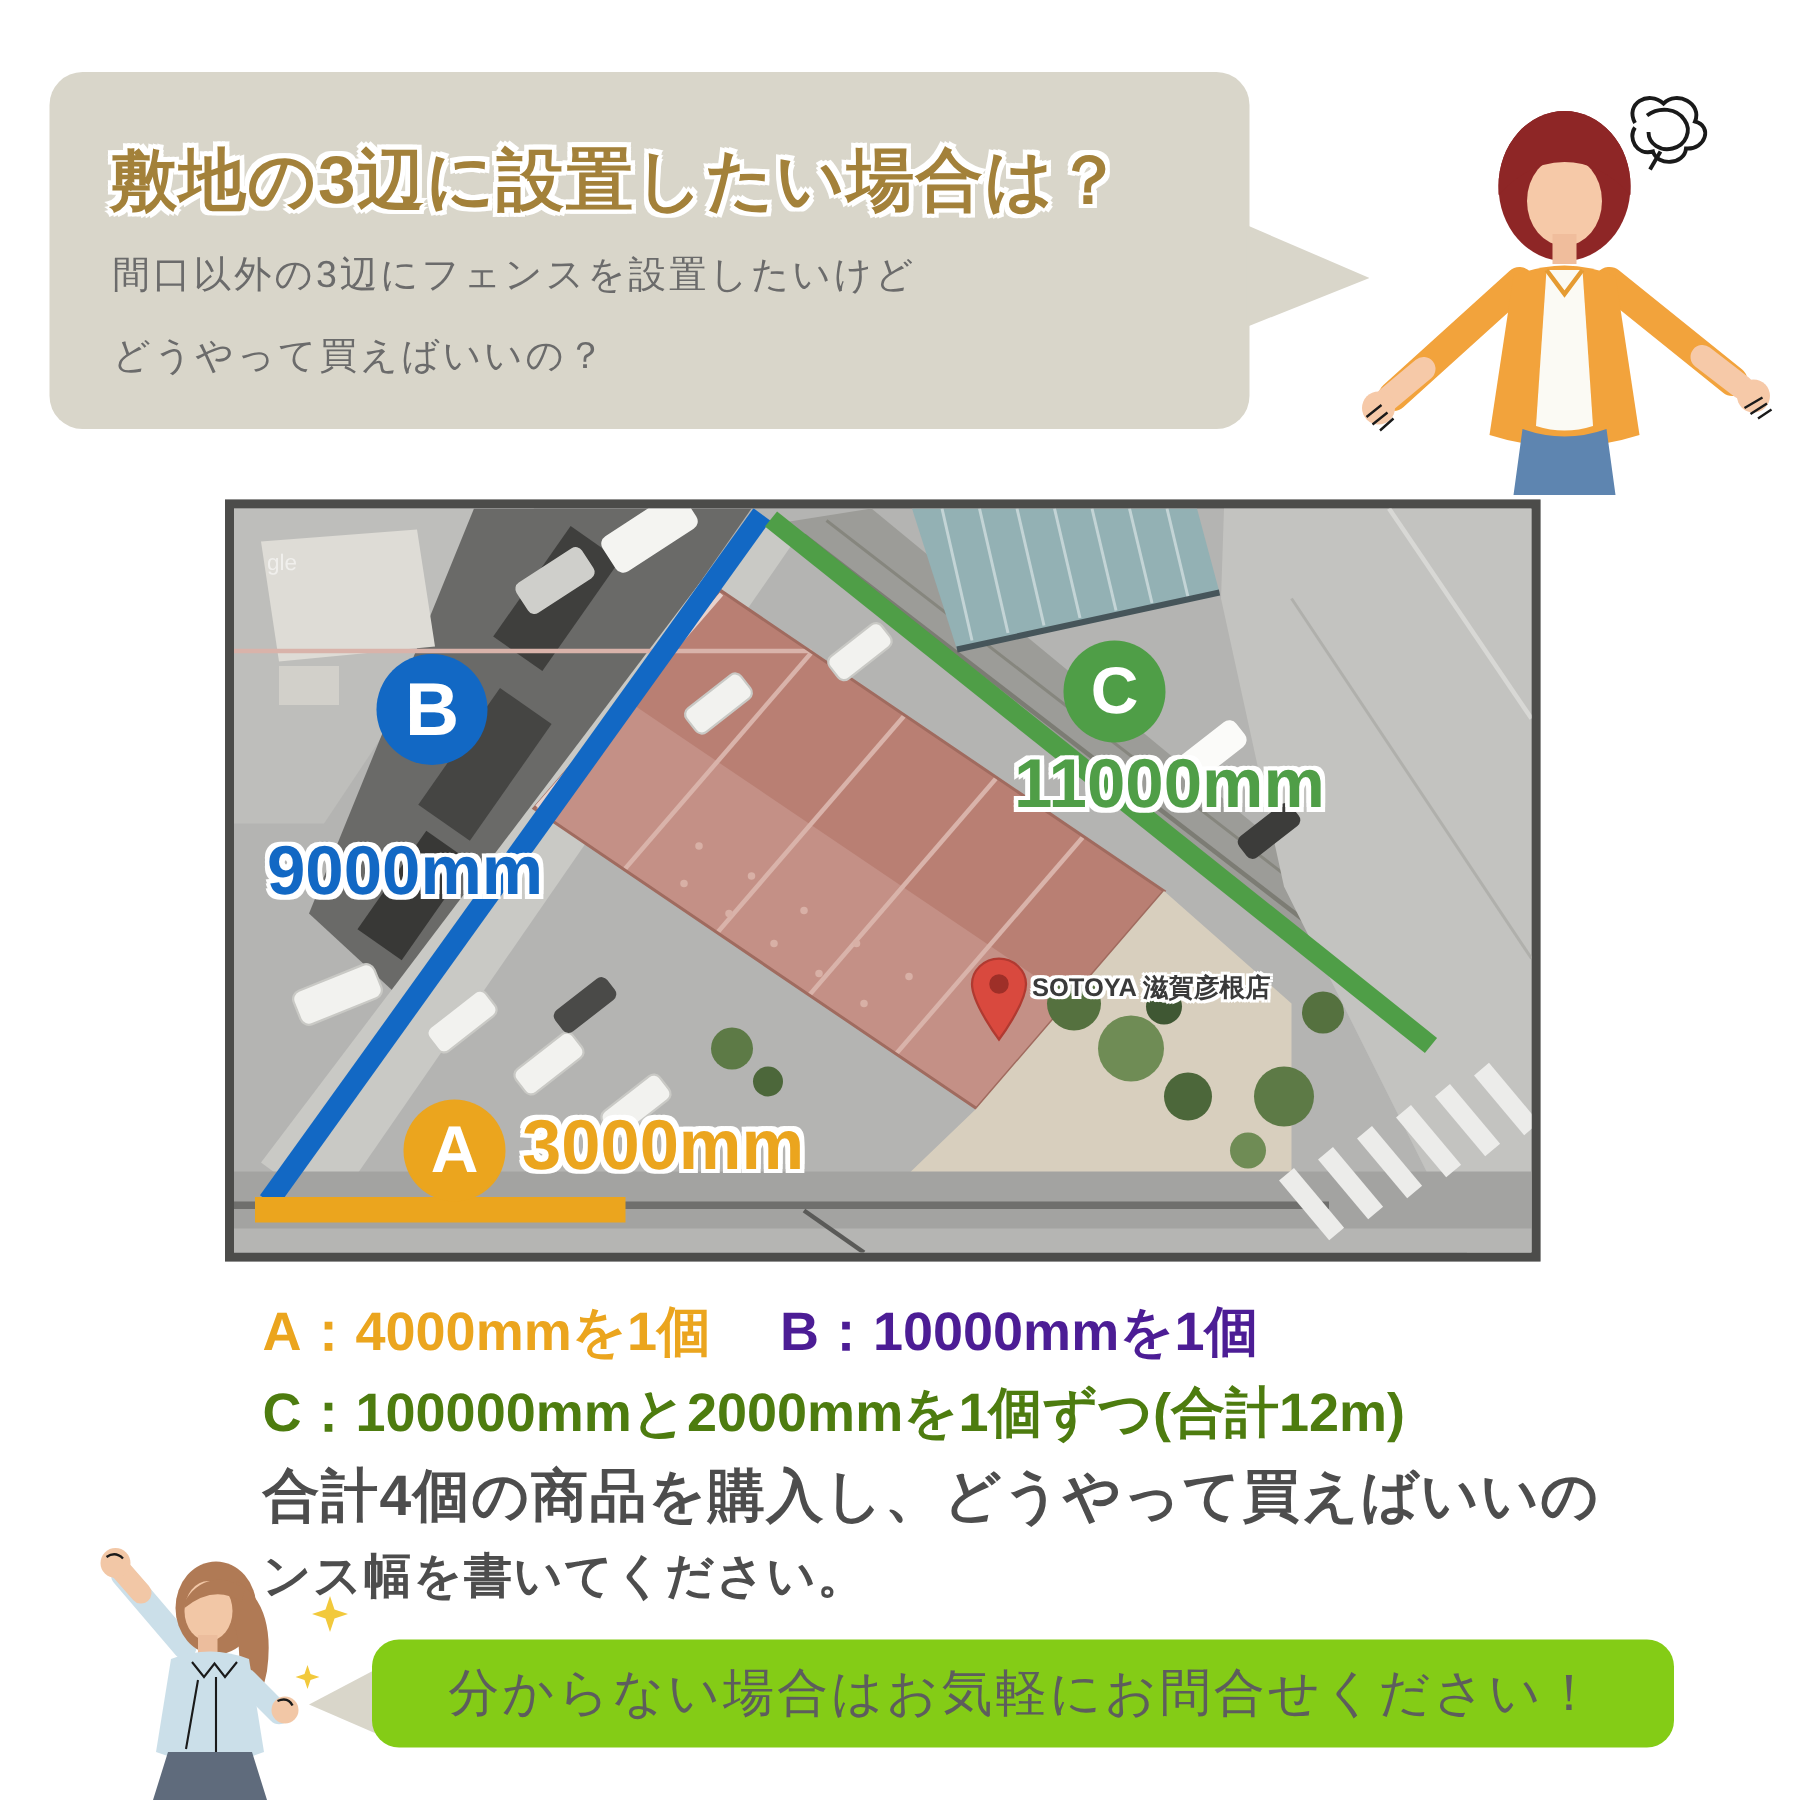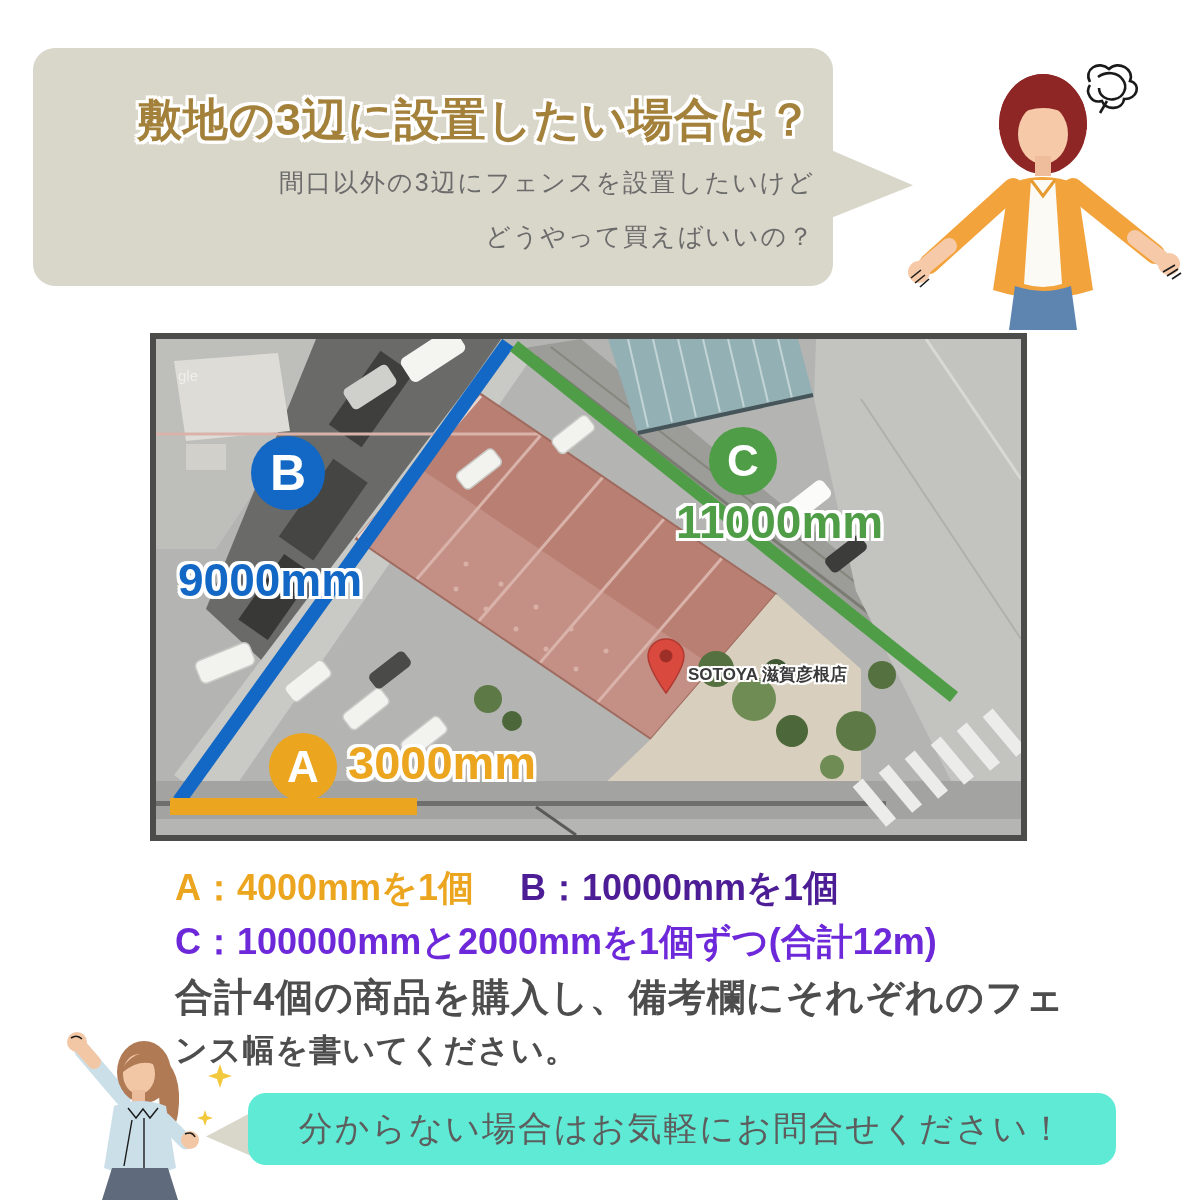--- a/index.html
+++ b/index.html
@@ -4,21 +4,21 @@
 <style>
   html,body{margin:0;padding:0;background:#fff;}
   .stage{
     position:relative;width:1200px;height:1200px;background:#ffffff;
     overflow:hidden;
     font-family:"Liberation Sans","DejaVu Sans",sans-serif;
   }
   
   .q-bubble{
     position:absolute;left:33px;top:48px;width:800px;height:238px;
-    background:#d9d6ca;border-radius:22px;text-align:right;
+    background:#d9d6ca;border-radius:22px;
   }
   .q-tail{
     position:absolute;left:831px;top:150px;width:82px;height:68px;
     background:#d9d6ca;
     clip-path:polygon(0 0,100% 52%,0 100%);
   }
   .q-title{
     position:absolute;left:40px;top:42px;width:740px;
     font-size:45px;font-weight:bold;color:#a3813a;letter-spacing:1px;
     text-shadow:-3px -3px 0 #fff,3px -3px 0 #fff,-3px 3px 0 #fff,3px 3px 0 #fff,
@@ -55,36 +55,35 @@
       -3px 0 0 #fff,3px 0 0 #fff,0 -3px 0 #fff,0 3px 0 #fff;
   }
   .measure.b{left:22px;top:168px;font-size:46px;color:#1268c4;margin-top:46px;}
   .measure.c{left:520px;top:156px;font-size:46px;color:#4f9e47;}
   .measure.a{left:192px;top:396px;font-size:47px;color:#eba51e;}
   .pin-label{
     position:absolute;left:532px;top:308px;font-size:17px;font-weight:bold;color:#3a3a3a;
     white-space:nowrap;
     text-shadow:-2px -2px 0 #fff,2px -2px 0 #fff,-2px 2px 0 #fff,2px 2px 0 #fff,
       -2px 0 0 #fff,2px 0 0 #fff,0 -2px 0 #fff,0 2px 0 #fff;
-    margin-top:16px;
   }
 
   
   .info{position:absolute;left:175px;font-weight:bold;white-space:nowrap;}
   .info.l1{top:864px;font-size:36px;}
   .info.l1 .a-part{color:#eba51e;}
   .info.l1 .b-part{color:#4c1d95;margin-left:46px;}
-  .info.l2{top:918px;font-size:36px;color:#6d28d9;}
+  .info.l2{top:918px;font-size:36px;color:#4d7c0f;}
   .info.l3{top:972px;font-size:38px;color:#4d4d4d;letter-spacing:1px;}
   .info.l4{top:1029px;font-size:32px;color:#4d4d4d;letter-spacing:1px;}
 
   
   .c-bubble{
     position:absolute;left:248px;top:1093px;width:868px;height:72px;
-    background:#5eead4;border-radius:18px;
+    background:#84cc16;border-radius:18px;
     display:flex;align-items:center;justify-content:center;
   }
   .c-tail{
     position:absolute;left:206px;top:1110px;width:50px;height:48px;
     background:#d9d6ca;
     clip-path:polygon(100% 0,0 55%,100% 100%);
   }
   .c-text{font-size:34px;color:#5d5d5d;letter-spacing:2px;white-space:nowrap;}
 
   .figure{position:absolute;}
@@ -264,21 +263,21 @@
     <div class="measure c">11000mm</div>
     <div class="measure a">3000mm</div>
 
     <div class="pin-label">SOTOYA 滋賀彦根店</div>
   </div>
 
   <div class="info l1">
     <span class="a-part">A：4000mmを1個</span><span class="b-part">B：10000mmを1個</span>
   </div>
   <div class="info l2">C：100000mmと2000mmを1個ずつ(合計12m)</div>
-  <div class="info l3">合計4個の商品を購入し、備考欄にそれぞれのフェ</div>
+  <div class="info l3">合計4個の商品を購入し、どうやって買えばいいの</div>
   <div class="info l4">ンス幅を書いてください。</div>
 
   <div class="figure" style="left:28px;top:1028px;width:228px;height:172px;">
     <svg width="228" height="172" viewBox="0 0 228 172">
 
       <path d="M95,70 L54,22" stroke="#cbdfe9" stroke-width="16" stroke-linecap="round" fill="none"></path>
       <path d="M66,34 L52,18" stroke="#f2c7a6" stroke-width="14" stroke-linecap="round" fill="none"></path>
       <circle cx="49" cy="14" r="10" fill="#f2c7a6"></circle>
       <path d="M43,10 q6,-4 11,1" fill="none" stroke="#1a1a1a" stroke-width="1.6"></path>
 

